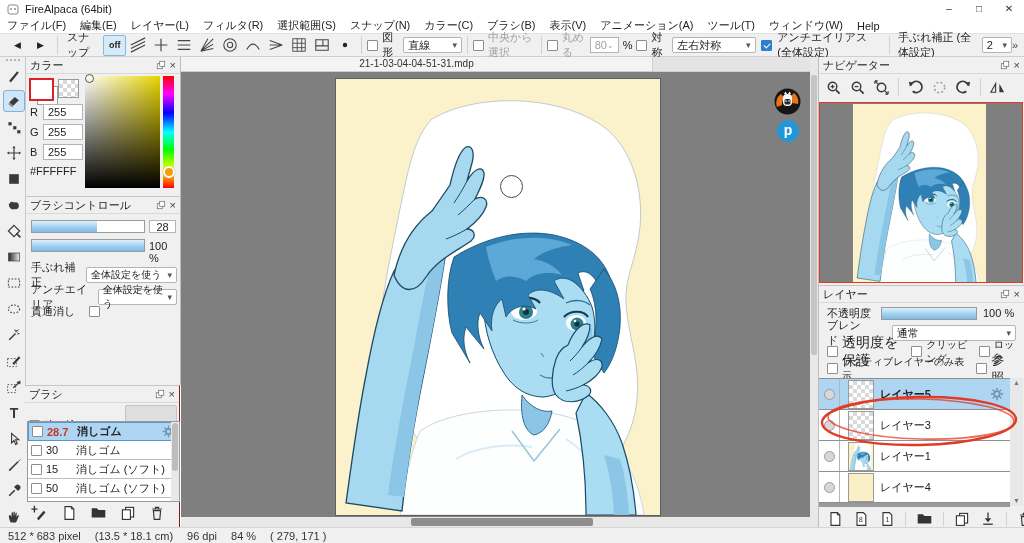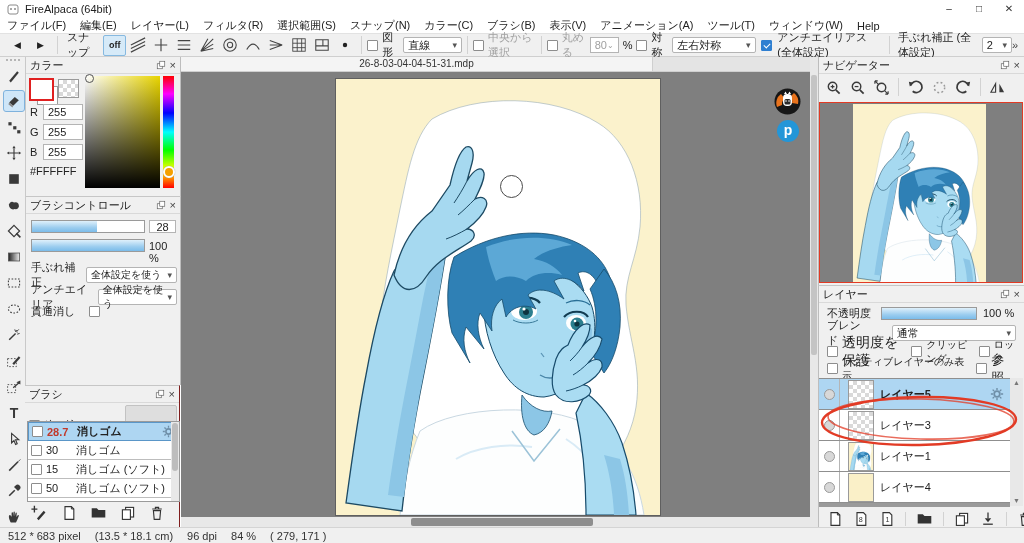--- a/index.html
+++ b/index.html
@@ -494,21 +494,21 @@
         </svg>
       <svg class="ic" width="16" height="16" viewBox="0 0 20 20">
           <path d="M4 5 H16 M8 5 V3 H12 V5" fill="none" stroke="#333" stroke-width="1.4"></path>
           <path d="M5.5 7 L6.5 18 H13.5 L14.5 7 Z" fill="none" stroke="#333" stroke-width="1.4"></path>
         </svg>
     </div>
   </div>
 
   <div class="abs" style="left:181px;top:57px;width:637px;height:470px;background:#7f7f7f;overflow:hidden">
     <div class="abs" style="left:0;top:0;width:637px;height:15px;background:#e4e4e4;border-bottom:1px solid #cfcfcf;box-sizing:border-box">
-      <div class="abs" style="left:0;top:0;width:471px;height:14px;background:#f4f4f4;border-right:1px solid #cfcfcf;text-align:center;line-height:14px;font-size:10px;color:#333">26-8-03-04-04-51-31.mdp</div>
+      <div class="abs" style="left:0;top:0;width:471px;height:14px;background:#f4f4f4;border-right:1px solid #cfcfcf;text-align:center;line-height:14px;font-size:10px;color:#333">21-1-03-04-04-51-31.mdp</div>
     </div>
 
     <div class="abs" style="left:155px;top:22px;width:324px;height:436px;box-shadow:0 0 0 1px #5f5f5f">
       <svg class="ic" width="324" height="436" viewBox="0 0 324 436">
           <use href="#artwork"></use>
         </svg>
       <div style="position:absolute;left:164px;top:96px;width:21px;height:21px;border:1.5px solid #4a4a4a;border-radius:50%"></div>
     </div>
 
     <svg class="ic abs" style="left:593px;top:31px" width="27" height="27" viewBox="0 0 27 27">

